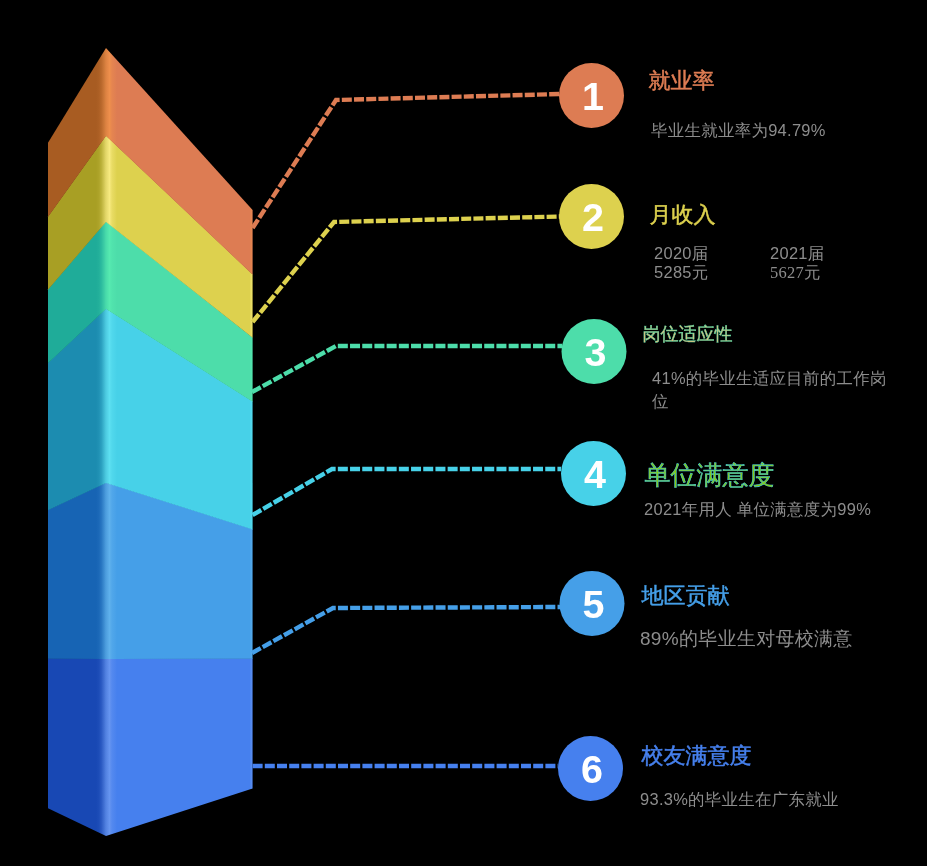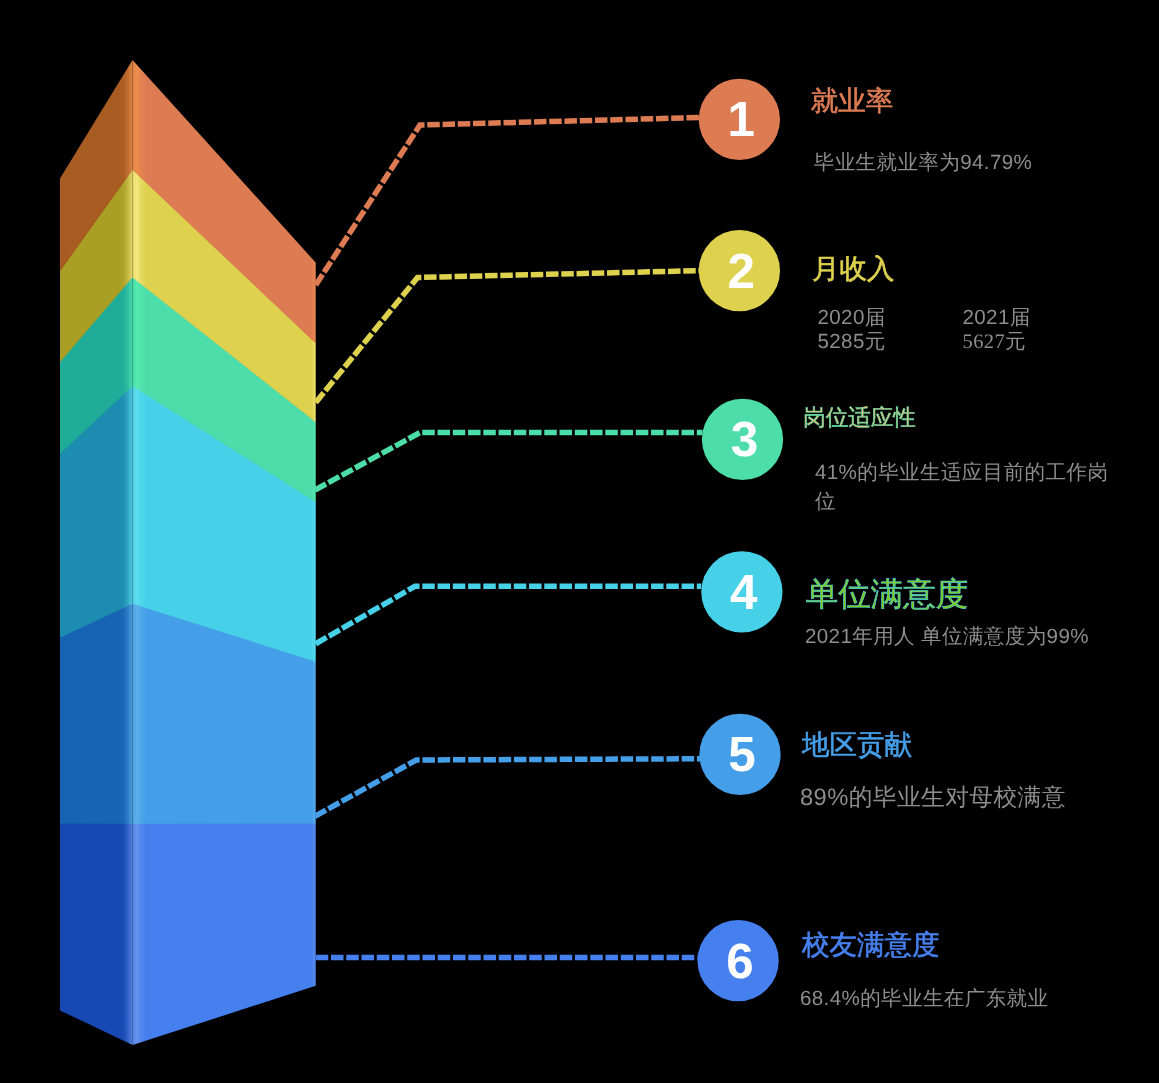--- a/index.html
+++ b/index.html
@@ -165,15 +165,15 @@
       <div class="title" style="left:642.5px;top:321.5px;font-size:18px;color:#fdba74;-webkit-text-stroke:0.5px #4dddaa;">岗位适应性</div>
       <div class="desc" style="left:652px;top:366.8px;width:240px;line-height:23px;font-size:16.45px;color:#8d8d8d;">41%的毕业生适应目前的工作岗位</div>
       <div class="numlbl" style="left:555px;top:454.5px;font-size:39.5px;color:#ffffff;">4</div>
       <div class="title" style="left:644.5px;top:447.5px;font-size:26px;color:#84cc16;margin-top:10px;-webkit-text-stroke:0.5px #47d1e8;">单位满意度</div>
       <div class="desc" style="left:644px;top:497.8px;width:270px;line-height:23px;font-size:16.45px;color:#8d8d8d;">2021年用人 单位满意度为99%</div>
       <div class="numlbl" style="left:553.5px;top:584.5px;font-size:39.5px;color:#ffffff;">5</div>
       <div class="title" style="left:641.5px;top:580.5px;font-size:22px;color:#459fe8;-webkit-text-stroke:0.5px #459fe8;">地区贡献</div>
       <div class="desc" style="left:640px;top:626.8px;width:260px;line-height:23px;font-size:19px;color:#8d8d8d;">89%的毕业生对母校满意</div>
       <div class="numlbl" style="left:552px;top:749.5px;font-size:39.5px;color:#ffffff;">6</div>
       <div class="title" style="left:641.5px;top:740.5px;font-size:22px;color:#4680ee;-webkit-text-stroke:0.5px #4680ee;">校友满意度</div>
-      <div class="desc" style="left:640px;top:787.8px;width:260px;line-height:23px;font-size:16.45px;color:#8d8d8d;">68.4%的毕业生在广东就业</div>
+      <div class="desc" style="left:640px;top:787.8px;width:260px;line-height:23px;font-size:16.45px;color:#8d8d8d;">93.3%的毕业生在广东就业</div>
     </div>
 </div>
 
 </body></html>

